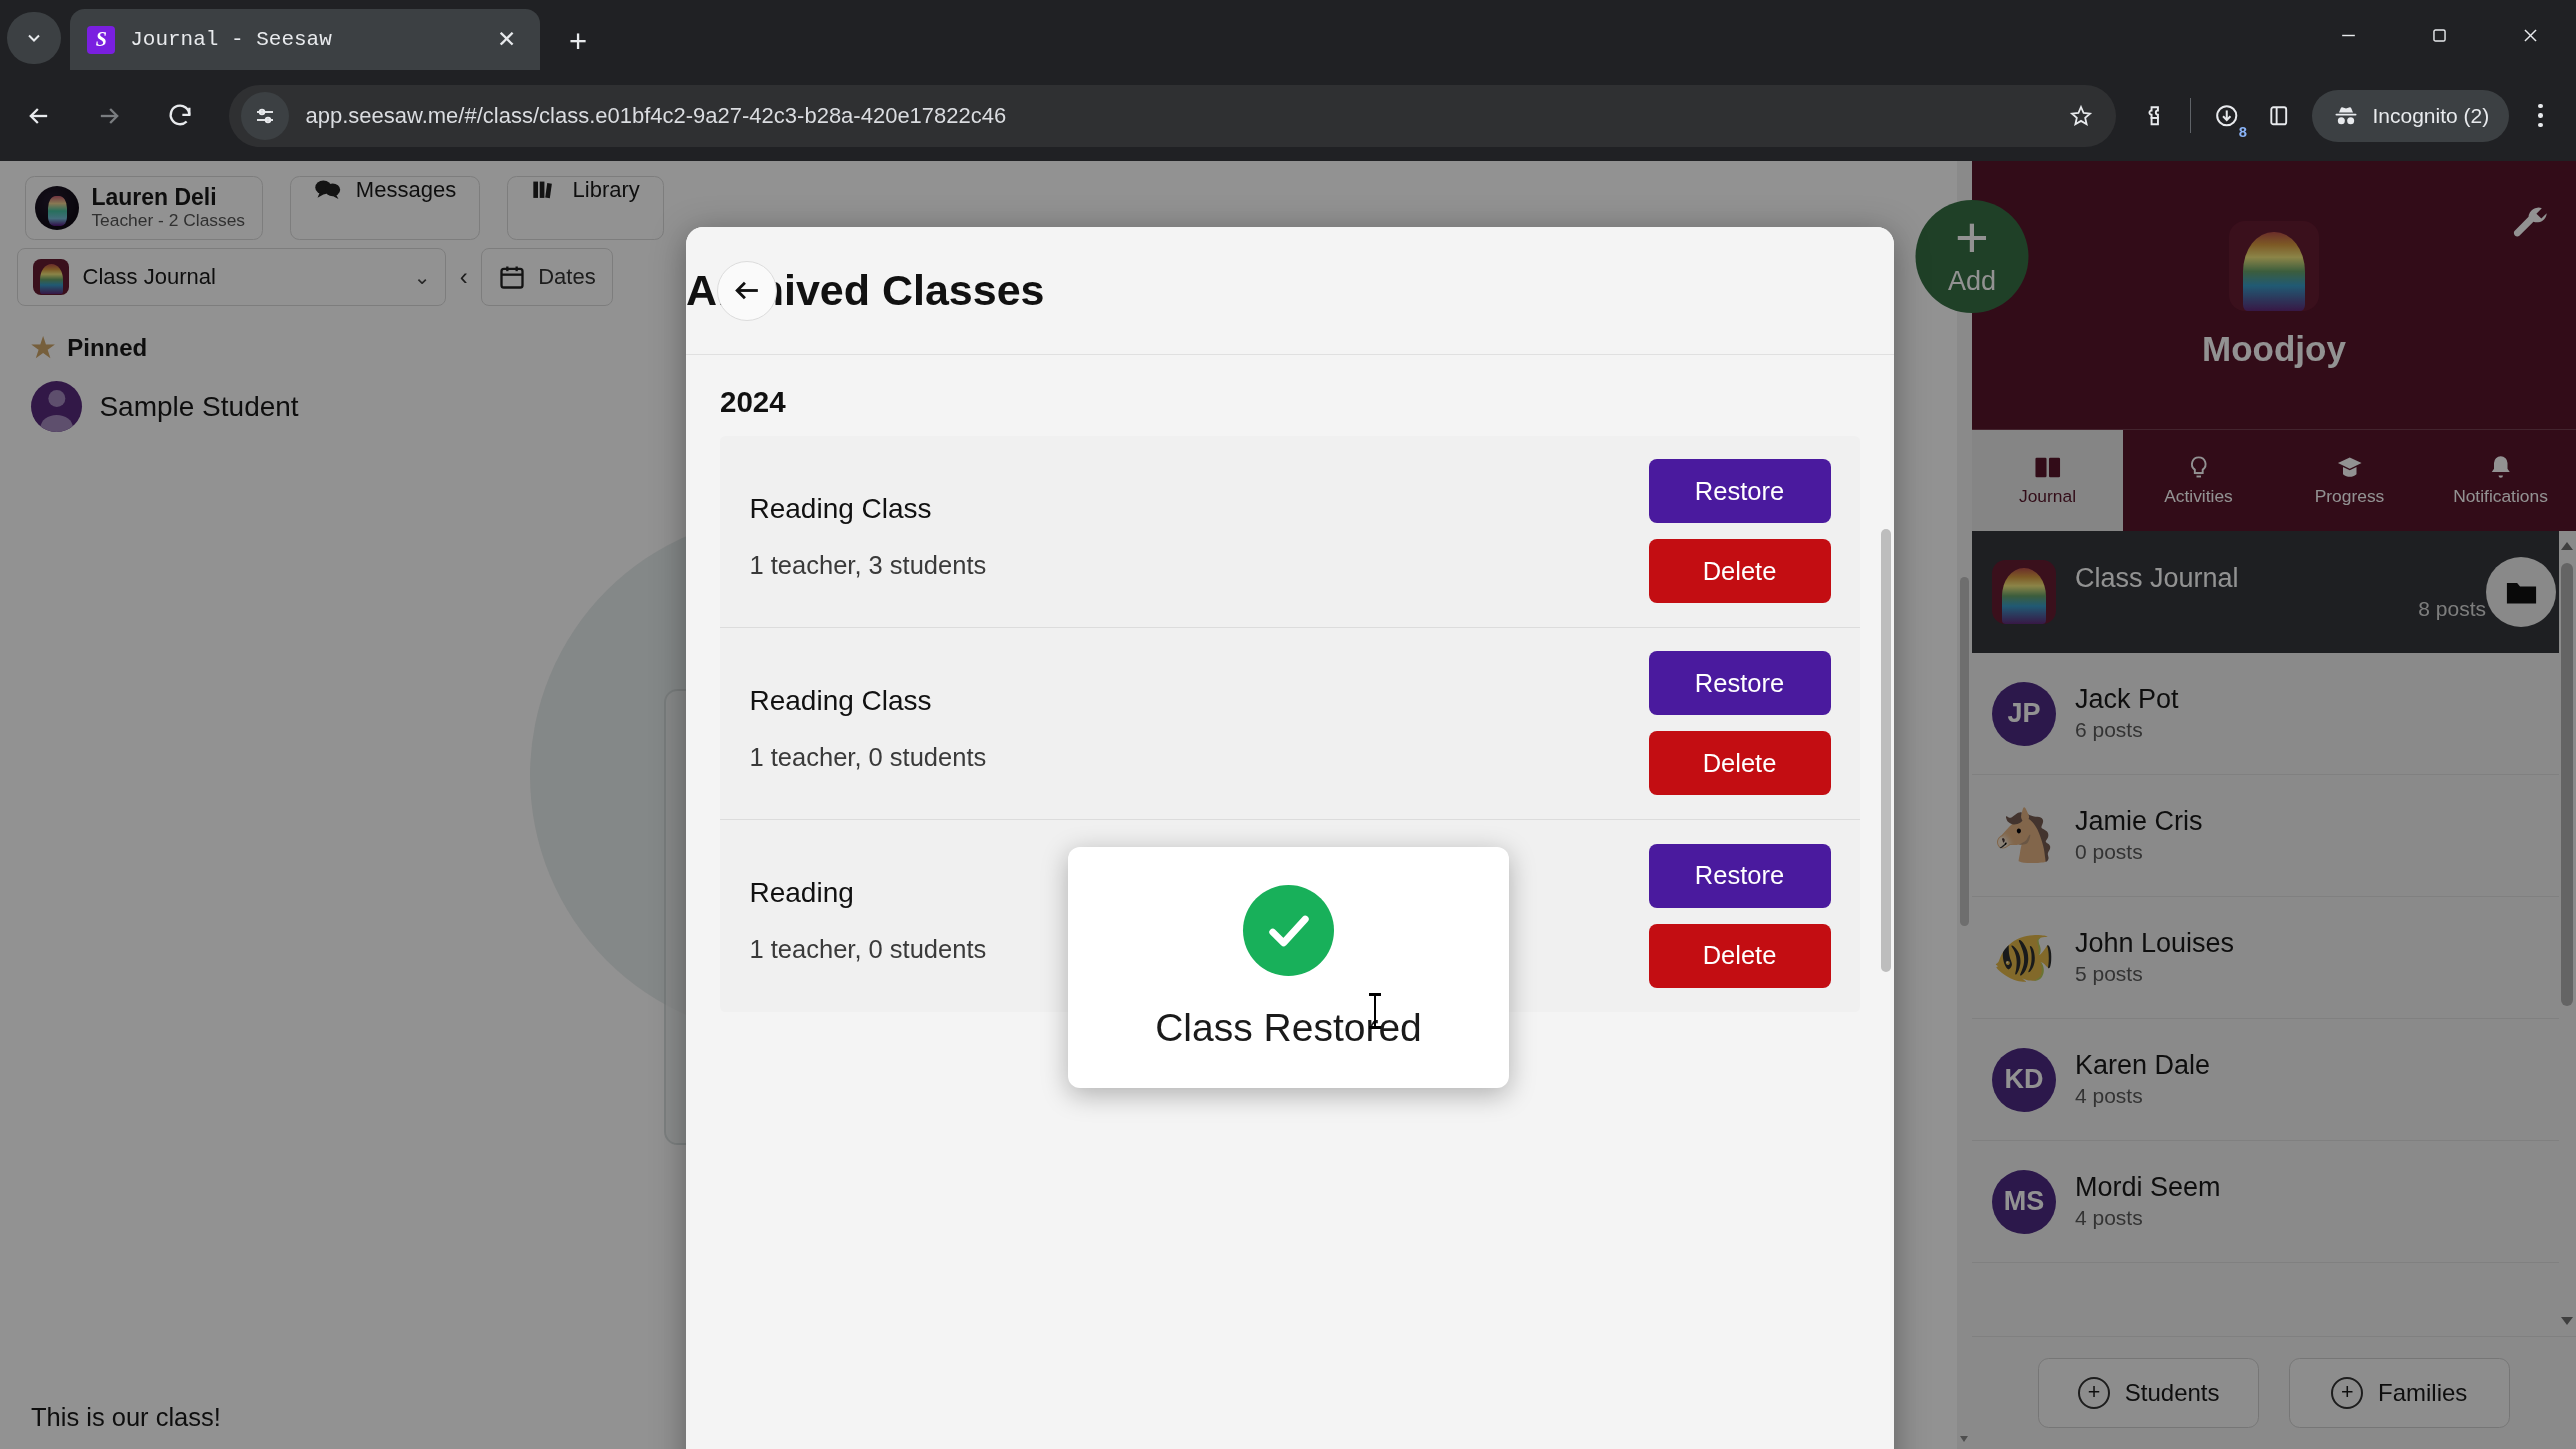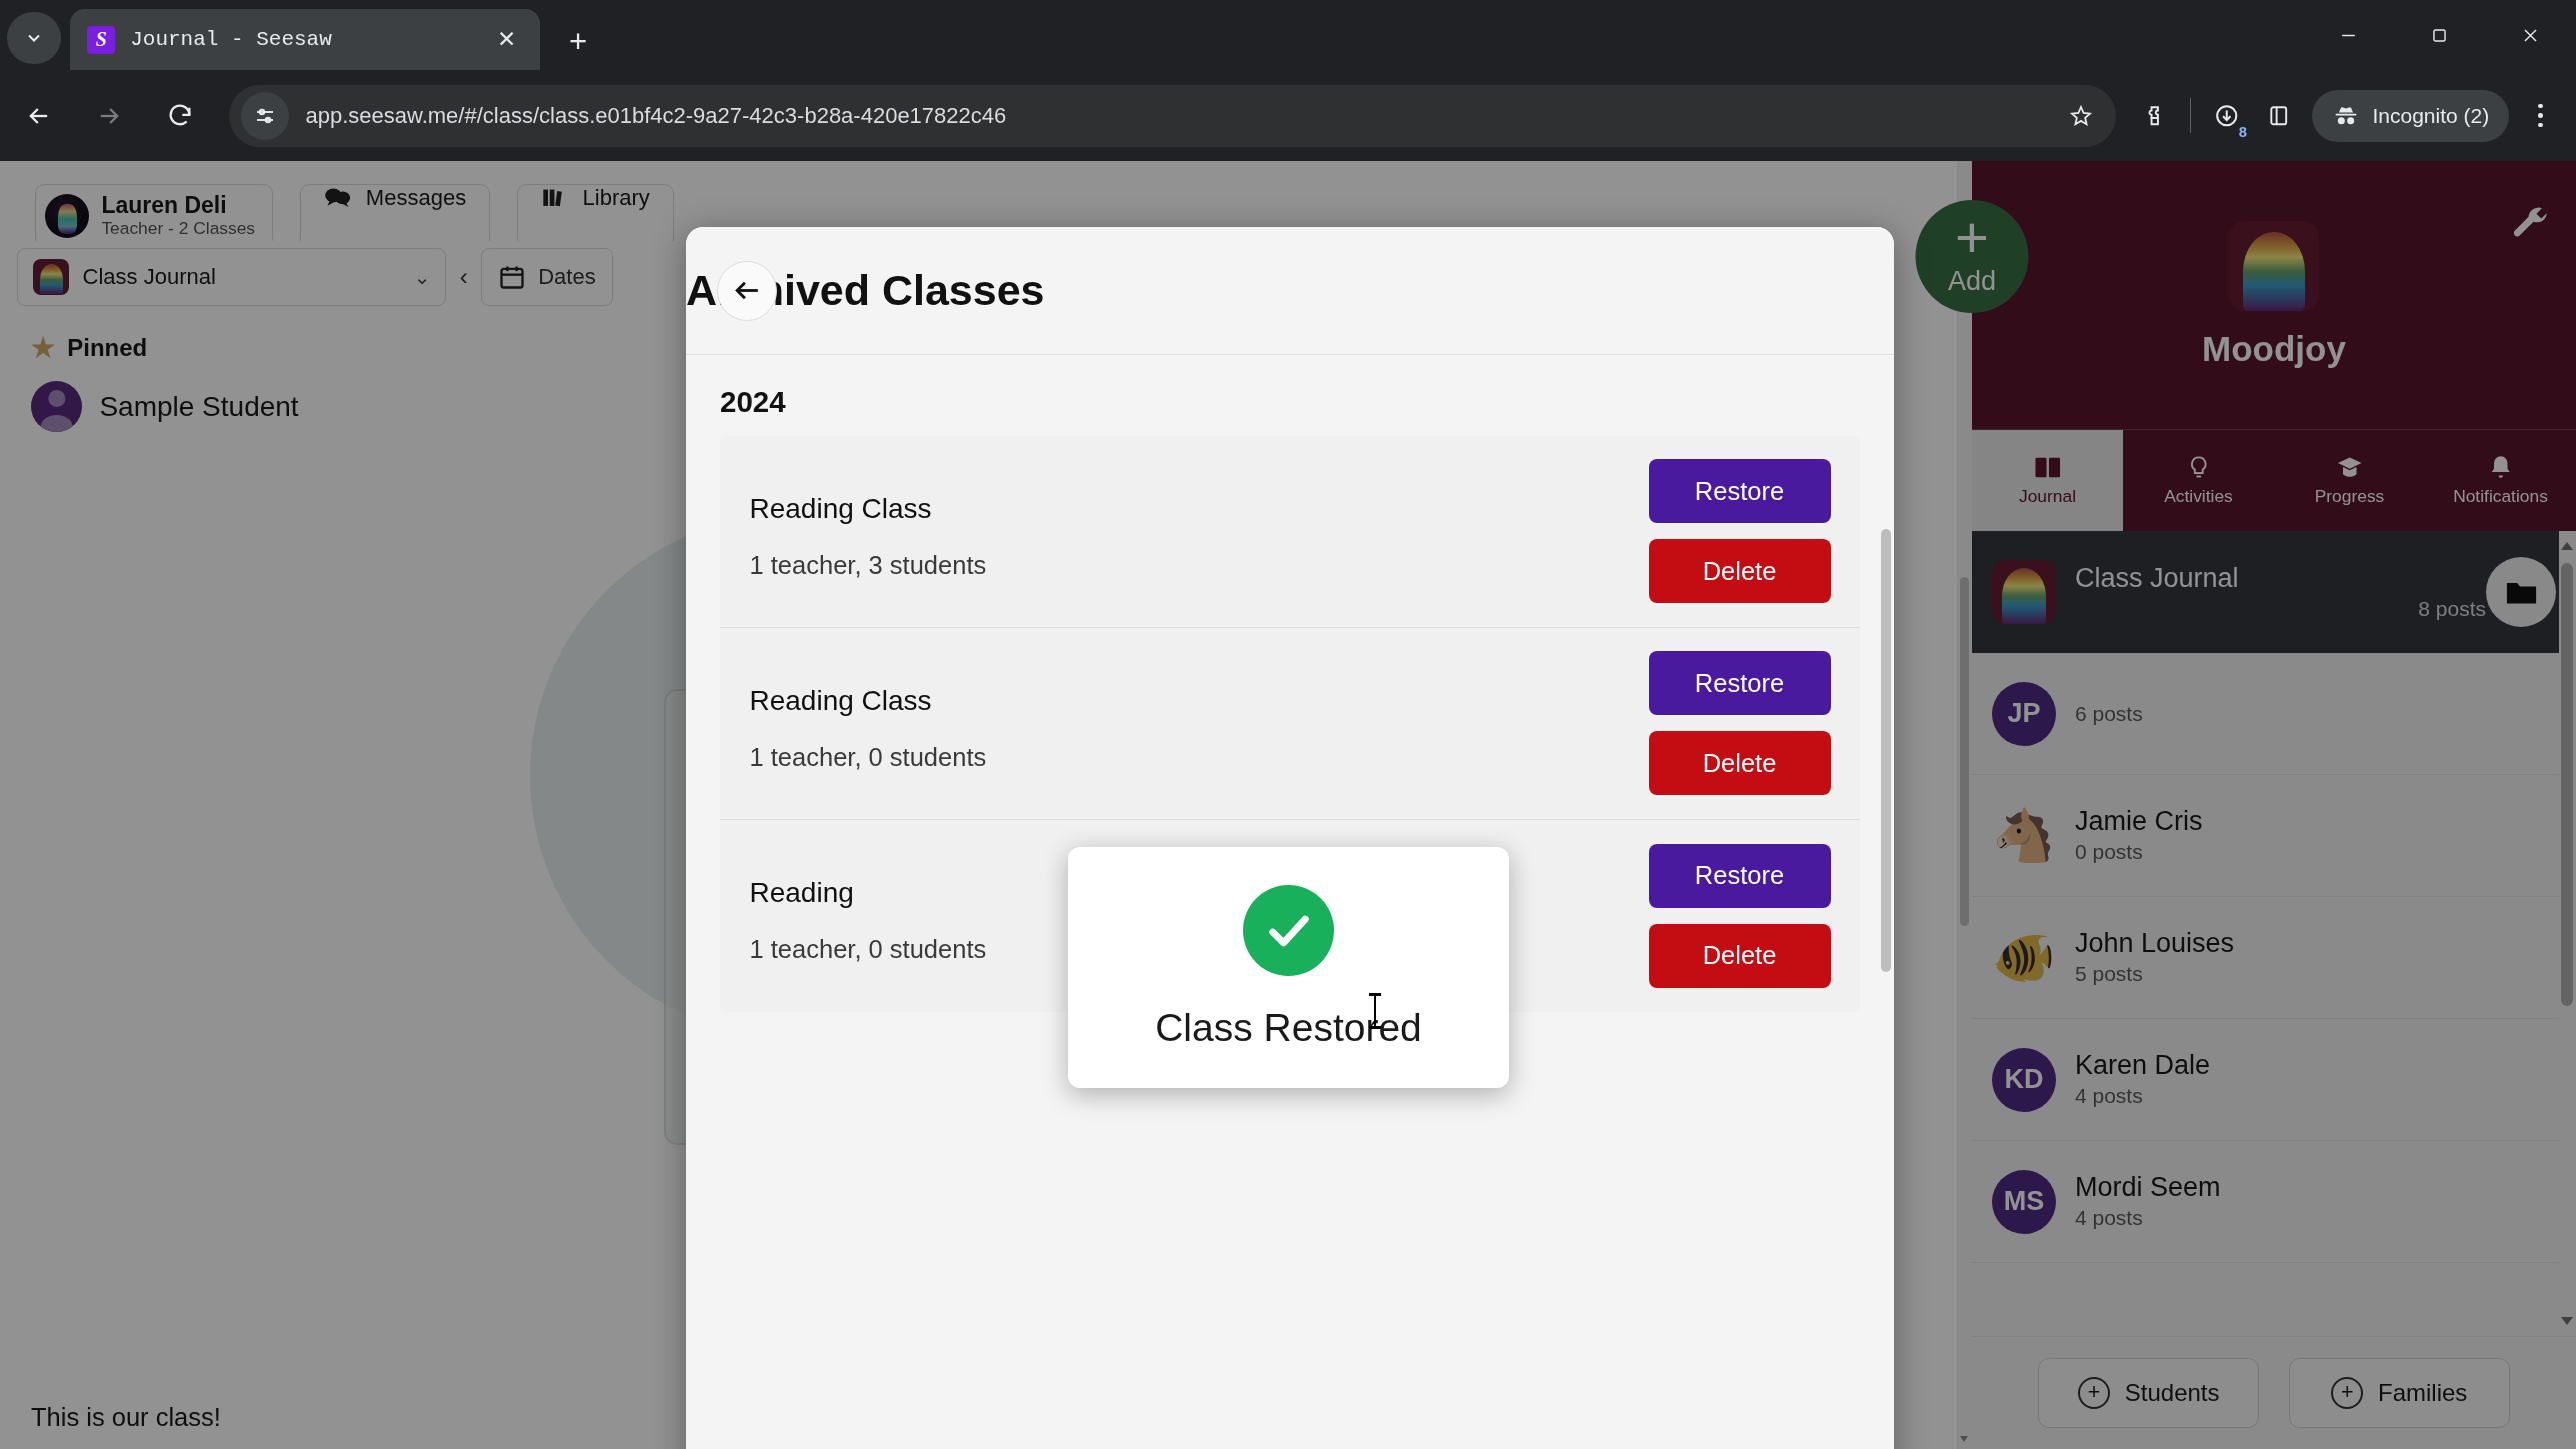--- a/index.html
+++ b/index.html
@@ -128,22 +128,22 @@
   .viewport {
     position: absolute; top: 161px; left: 0; width: 2576px; height: 1288px;
     background: #f1f1f1; overflow: hidden;
   }
 
   
   .app { position: absolute; inset: 0; background: #ffffff; }
   .app-dim { filter: brightness(0.82) saturate(0.6); }
 
   .app-topbar {
-    position: absolute; top: 16px; left: 0; right: 604px; height: 79px;
-    background: #ffffff; display: flex; align-items: center; padding: 0 35px;
+    position: absolute; top: 8px; left: 0; right: 604px; height: 79px;
+    background: #ffffff; display: flex; align-items: center; padding: 0 25px;
     border-bottom: 0.7px solid #e3e3e3;
   }
   .teacher-card {
     height: 64px; border: 0.7px solid #dcdcdc; border-radius: 9.4px;
     display: flex; align-items: center; padding: 0 17.4px 0 9.4px;
   }
   .teacher-avatar {
     width: 44px; height: 44px; border-radius: 50%;
     background: radial-gradient(circle at 40% 35%, #2a1a3a 0%, #120a1c 70%);
     position: relative; overflow: hidden; flex: 0 0 auto;
@@ -669,20 +669,21 @@
                   <path d="M2 4h7l2 2.4h11V18H2z"></path>
                 </svg>
             </div>
           </div>
 
           <div class="rp-item">
             <div class="ava">
                 <span>JP</span>
               </div>
             <div class="meta">
+              <div class="nm">Jack Pot</div>
               <div class="ct">6 posts</div>
             </div>
           </div>
 
           <div class="rp-item">
             <div class="ava emoji">
                 <span>🐴</span>
               </div>
             <div class="meta">
               <div class="nm">Jamie Cris</div>

